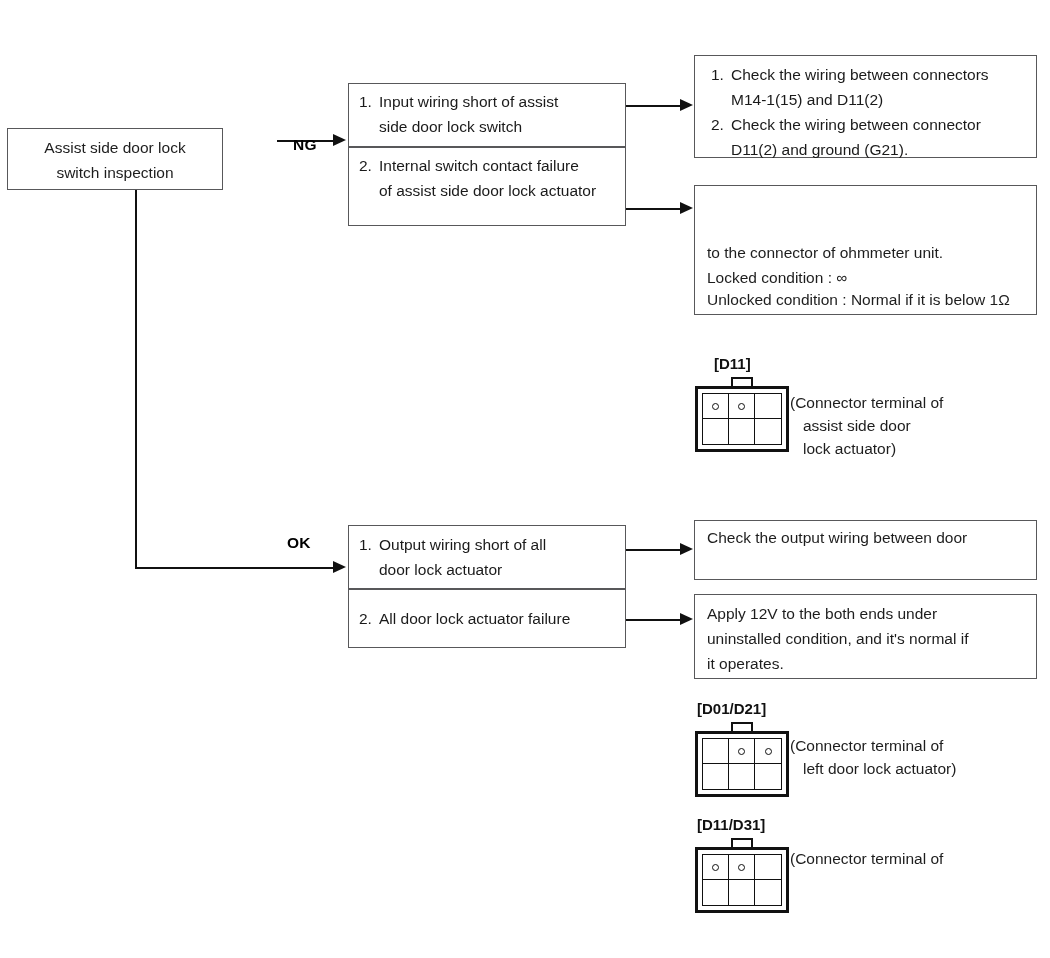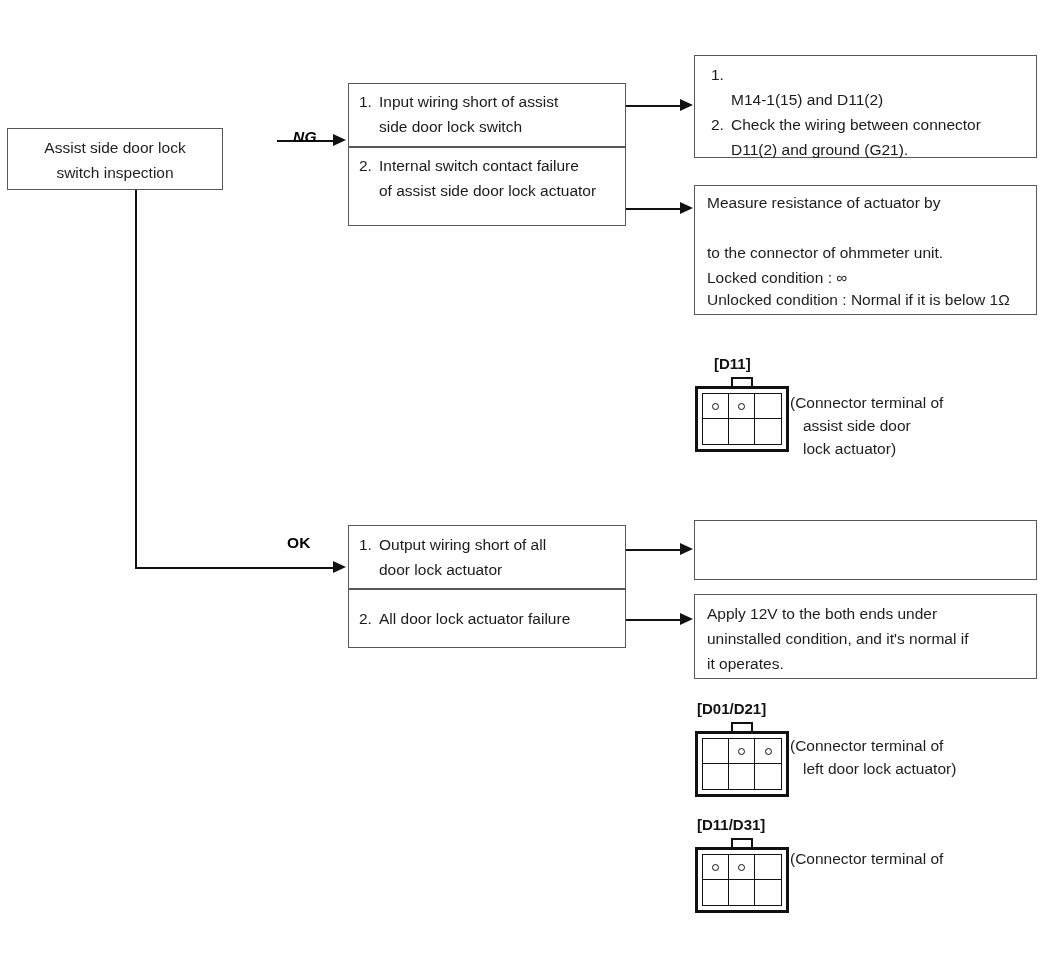--- a/index.html
+++ b/index.html
@@ -151,21 +151,21 @@
 
 <div id="canvas">
 
   <div class="box" style="left:7px; top:128px; width:216px; height:62px;">
     <div class="boxtext center" style="top:6px;">Assist side door lock</div>
     <div class="boxtext center" style="top:31px;">switch inspection</div>
   </div>
 
   <div class="hline" style="left:277px; top:140px; width:57px;"></div>
   <div class="arrowhead" style="left:333px; top:134px;"></div>
-  <div class="edgelabel" style="left:293px; top:128px;font-style:italic;">NG</div>
+  <div class="edgelabel" style="left:293px; top:136px;">NG</div>
 
   <div class="vline" style="left:135px; top:190px; width:1.7px; height:378px;"></div>
   <div class="hline" style="left:135px; top:567px; width:199px;"></div>
   <div class="arrowhead" style="left:333px; top:561px;"></div>
   <div class="edgelabel" style="left:287px; top:534px;">OK</div>
 
   <div class="box" style="left:348px; top:83px; width:278px; height:143px;">
     <div class="divider" style="left:0; top:62px; width:100%;"></div>
 
     <div class="numline" style="left:10px; top:5px; width:262px;">
@@ -181,30 +181,29 @@
 
   <div class="hline" style="left:626px; top:105px; width:55px;"></div>
   <div class="arrowhead" style="left:680px; top:99px;"></div>
 
   <div class="hline" style="left:626px; top:208px; width:55px;"></div>
   <div class="arrowhead" style="left:680px; top:202px;"></div>
 
   <div class="box" style="left:694px; top:55px; width:343px; height:103px;">
     <div class="numline" style="left:16px; top:6px; width:320px;">
       <span class="num">1.</span>
-      <span class="txt"><br><span>M14-1(15) and D11(2)</span></span>
+      <span class="txt"><span>Check the wiring between connectors</span><br><span>M14-1(15) and D11(2)</span></span>
     </div>
     <div class="numline" style="left:16px; top:56px; width:320px;">
       <span class="num">2.</span>
       <span class="txt"><span>Check the wiring between connector</span><br><span>D11(2) and ground (G21).</span></span>
     </div>
   </div>
 
   <div class="box" style="left:694px; top:185px; width:343px; height:130px;">
-    <div class="boxtext" style="left:12px; top:4px;">Measure resistance of actuator by</div>
     <div class="boxtext" style="left:12px; top:54px;">to the connector of ohmmeter unit.</div>
     <div class="boxtext" style="left:12px; top:79px;">Locked condition : ∞</div>
     <div class="boxtext" style="left:12px; top:101px;">Unlocked condition : Normal if it is below 1Ω</div>
   </div>
 
   <div class="conn-label" style="left:714px; top:355px;">[D11]</div>
   <div class="connector" style="left:695px; top:377px; width:96px; height:77px;">
     <div class="conn-tab"></div>
     <div class="conn-body">
       <div class="conn-grid">
@@ -239,20 +238,21 @@
     </div>
   </div>
 
   <div class="hline" style="left:626px; top:549px; width:55px;"></div>
   <div class="arrowhead" style="left:680px; top:543px;"></div>
 
   <div class="hline" style="left:626px; top:619px; width:55px;"></div>
   <div class="arrowhead" style="left:680px; top:613px;"></div>
 
   <div class="box" style="left:694px; top:520px; width:343px; height:60px;">
+    <div class="boxtext" style="left:12px; top:4px;">Check the output wiring between door</div>
   </div>
 
   <div class="box" style="left:694px; top:594px; width:343px; height:85px;text-decoration:underline;">
     <div class="boxtext" style="left:12px; top:6px;">Apply 12V to the both ends under</div>
     <div class="boxtext" style="left:12px; top:31px;">uninstalled condition, and it's normal if</div>
     <div class="boxtext" style="left:12px; top:56px;">it operates.</div>
   </div>
 
   <div class="conn-label" style="left:697px; top:700px;">[D01/D21]</div>
   <div class="connector" style="left:695px; top:722px; width:96px; height:77px;">

